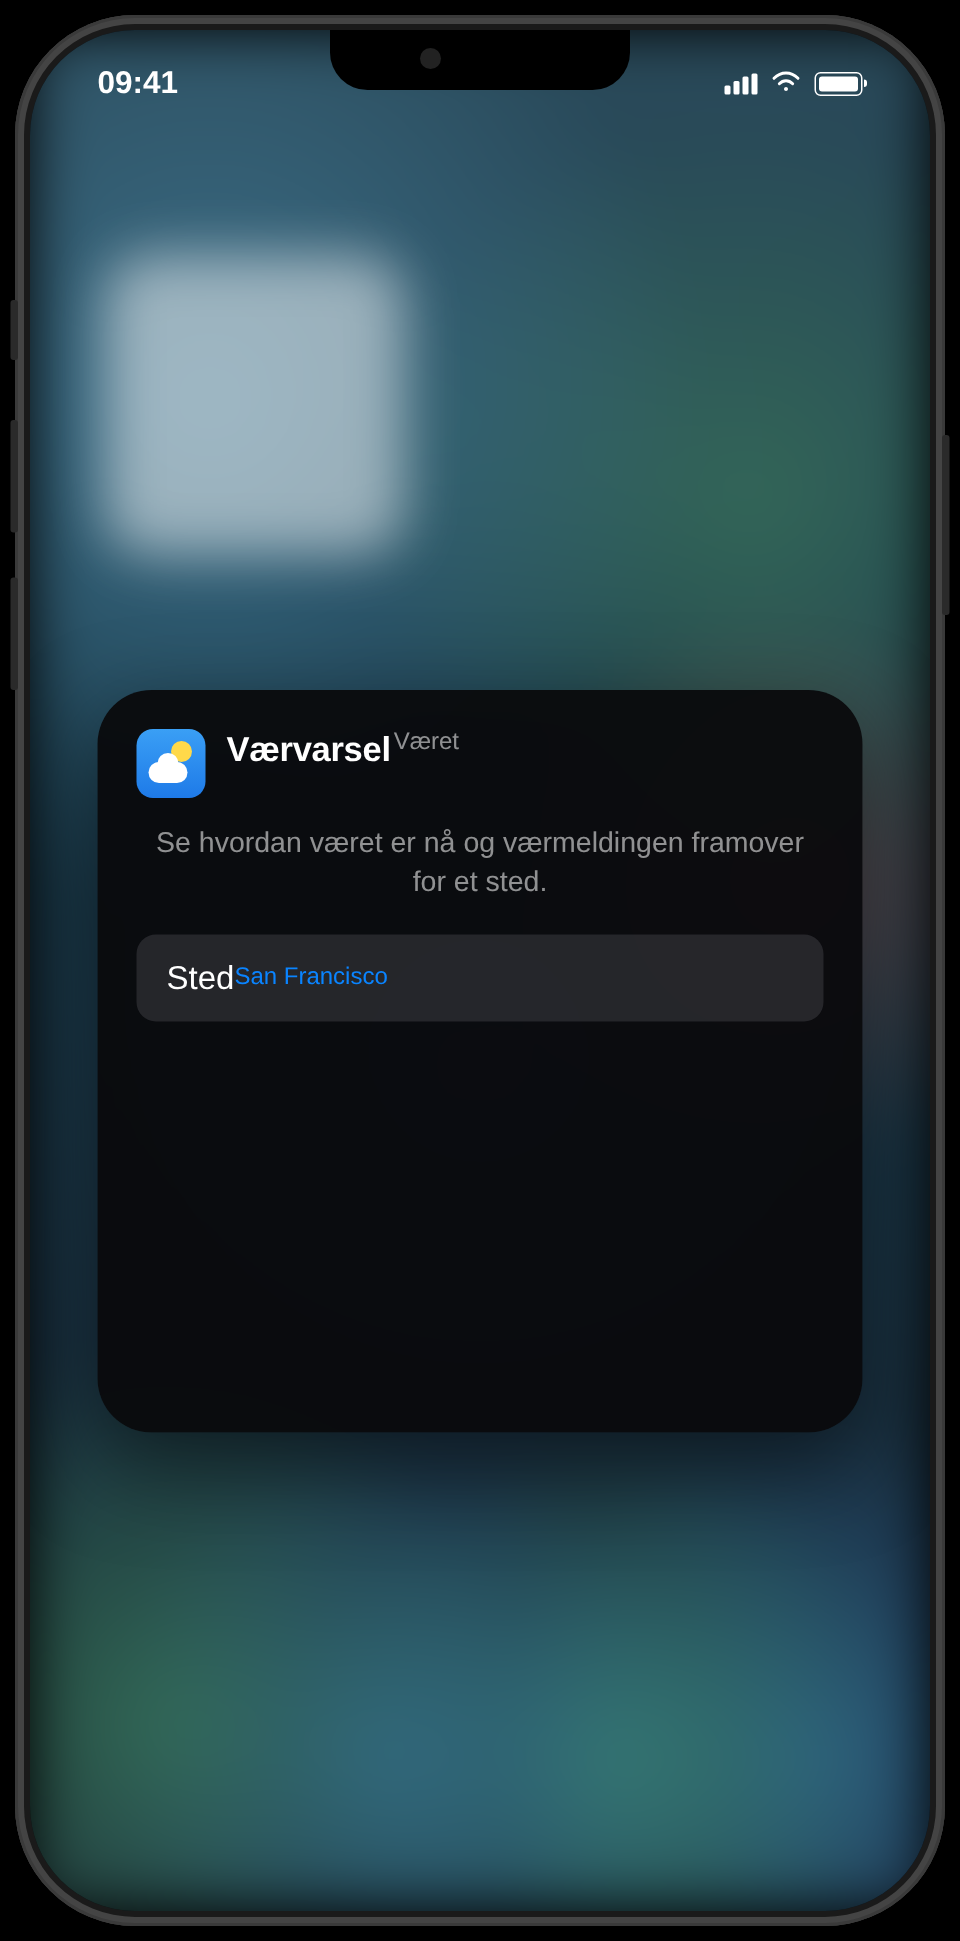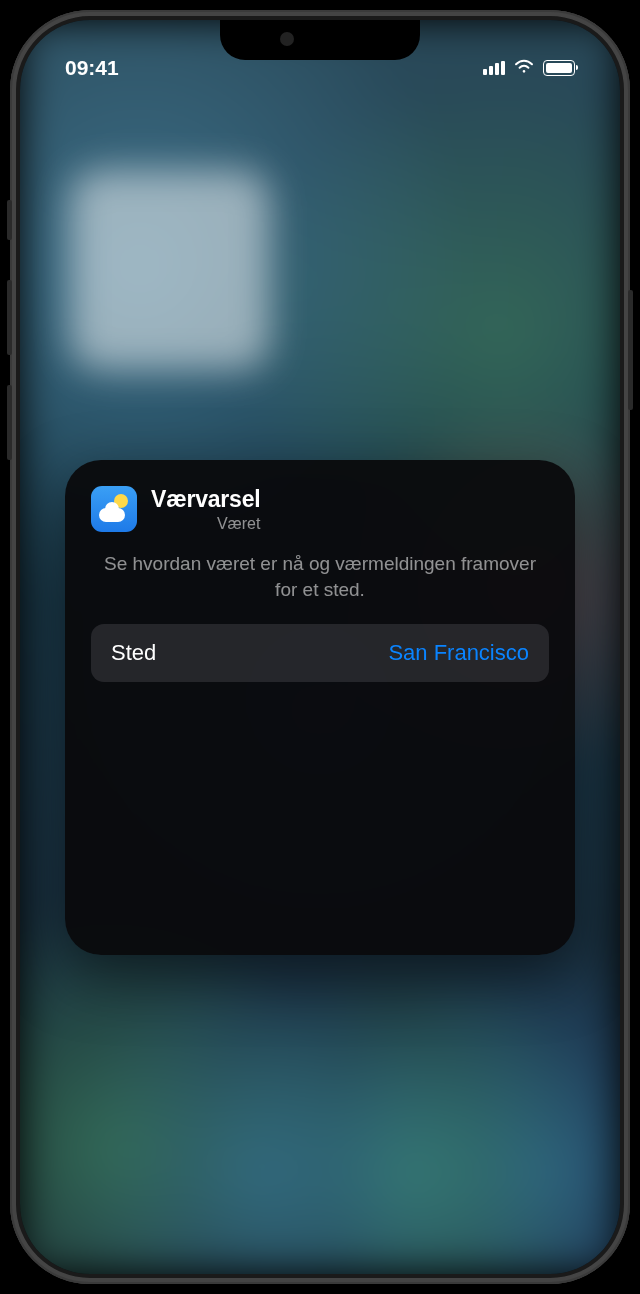--- a/index.html
+++ b/index.html
@@ -82,21 +82,21 @@
       left: 60px;
       top: 12px;
       width: 14px;
       height: 14px;
       background: #222;
       border-radius: 50%;
     }
     
     .status-bar {
       position: absolute;
-      top: 12px;
+      top: 0;
       left: 0;
       right: 0;
       height: 60px;
       display: flex;
       justify-content: space-between;
       align-items: center;
       padding: 12px 45px 0;
       z-index: 50;
     }
     
@@ -244,24 +244,23 @@
       top: 8px;
       right: 9px;
       width: 14px;
       height: 14px;
       background: #ffd94a;
       border-radius: 50%;
     }
     
     .widget-titles {
       display: flex;
-      flex-direction: column;
+      flex-direction: row;
       gap: 2px;
       padding-top: 0;
-      text-align: right;
     }
     
     .widget-title {
       color: #fff;
       font-size: 23px;
       font-weight: 600;
       letter-spacing: -0.2px;
     }
     
     .widget-subtitle {
@@ -277,33 +276,32 @@
       margin-bottom: 22px;
       text-align: center;
     }
     
     .setting-row {
       background: rgba(60,60,65,0.55);
       border-radius: 13px;
       height: 58px;
       display: flex;
       align-items: center;
-      justify-content: space-between;
       padding: 0 20px;
     }
     
     .setting-label {
       color: #fff;
       font-size: 22px;
       font-weight: 400;
     }
     
     .setting-value {
       color: #0a84ff;
-      font-size: 22px;
+      font-size: 16px;
       font-weight: 400;
     }
   </style>
 </head>
 <body>
 
 <div class="phone-frame">
   <div class="side-buttons-left">
     <div class="side-btn mute"></div>
     <div class="side-btn vol"></div>

